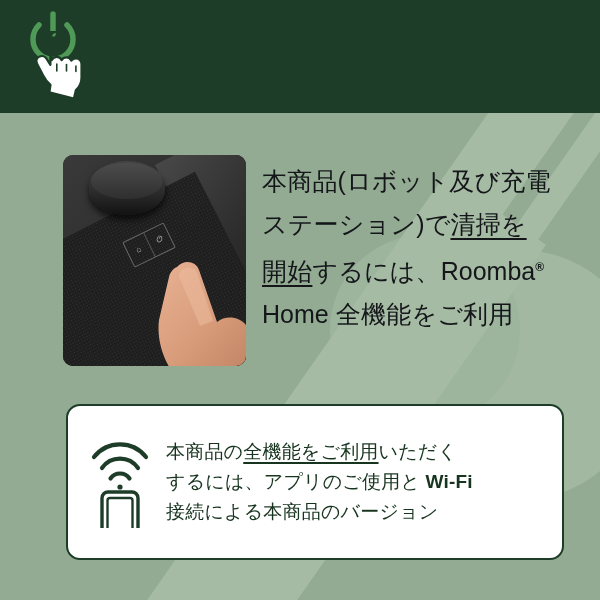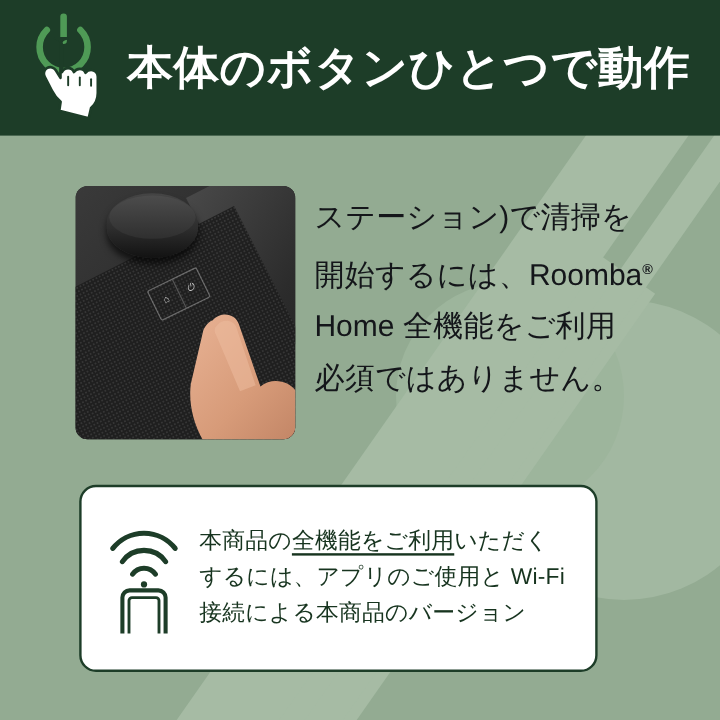--- a/index.html
+++ b/index.html
@@ -211,39 +211,40 @@
     top: 160px;
     width: 325px;
     z-index: 4;
     color: #14161a;
     font-size: 25px;
     line-height: 43px;
     font-weight: 400;
     letter-spacing: 0.2px;
   }
   .main-copy .u {
+    text-decoration: underline;
     text-underline-offset: 5px;
     text-decoration-thickness: 1.5px;
   }
   .main-copy .brand {
     font-weight: 400;
     letter-spacing: 0;
   }
   .main-copy sup {
     font-size: 12px;
     vertical-align: super;
     font-weight: 700;
   }
 
   
   .note-card {
     position: absolute;
     left: 66px;
     top: 404px;
-    width: 432px;
+    width: 498px;
     height: 156px;
     background: #ffffff;
     border: 2px solid #1d3d28;
     border-radius: 14px;
     box-sizing: border-box;
     display: flex;
     align-items: center;
     z-index: 4;
   }
   .note-icon {
@@ -260,21 +261,21 @@
     line-height: 30px;
     letter-spacing: 0.2px;
     padding-right: 14px;
   }
   .note-text .u {
     text-decoration: underline;
     text-underline-offset: 4px;
     text-decoration-thickness: 1.5px;
   }
   .note-text .wifi {
-    font-weight: 400;
+    font-weight: 700;
   }
 </style>
 </head>
 <body>
 
 <div id="page">
 
   <div class="bg-layer">
     <div class="bg-circle circle-a"></div>
     <div class="bg-circle circle-b"></div>
@@ -313,21 +314,20 @@
                    V28.6
                    c0 -3.1 2.5 -5.6 5.6 -5.6 z"></path>
         </g>
         <g stroke="#1d3d28" stroke-width="1.6" fill="none" stroke-linecap="round">
           <line x1="40.8" y1="55" x2="40.8" y2="62"></line>
           <line x1="50.5" y1="55.5" x2="50.5" y2="62"></line>
           <line x1="59.9" y1="57" x2="59.9" y2="62.5"></line>
         </g>
       </svg>
     </div>
-    <div class="header-title">本体のボタンひとつで動作</div>
   </div>
 
   <div class="photo">
     <div class="photo-body"></div>
     <div class="photo-panel"></div>
     <div class="photo-fabric"></div>
     <div class="photo-knob"></div>
     <div class="photo-btnpad">
       <span>
         <i class="photo-glyph">⌂</i>
@@ -354,30 +354,30 @@
                  c-10 -16 -14 -34 -12 -50
                  l10 -43
                  c1 -5 5 -9 8 -10 z" fill="url(#skin)"></path>
         <path d="M34 16 c5 -6 14 -4 16 2 l16 48 l-13 5 l-20 -47 c-2 -4 -1 -6 1 -8 z" fill="#edbb9e" opacity=".55"></path>
       </svg>
     </div>
   </div>
 
   <div class="main-copy">
     <div>
+      <span>本商品(ロボット及び充電</span>
+    </div>
+    <div>
       <span>ステーション)で</span><span class="u">清掃を</span>
     </div>
     <div>
       <span class="u">開始</span><span>するには、</span><span class="brand">Roomba</span><sup>®</sup>
     </div>
     <div>
       <span class="brand">Home</span><span> 全機能をご利用</span>
-    </div>
-    <div>
-      <span>必須ではありません。</span>
     </div>
   </div>
 
   <div class="note-card">
     <div class="note-icon">
       <svg viewBox="0 0 58 92" width="58" height="92" aria-hidden="true">
         <g fill="none" stroke="#1d3d28" stroke-width="4.2" stroke-linecap="round">
           <path d="M3 21 A33 33 0 0 1 55 21"></path>
           <path d="M11 32 A22 22 0 0 1 47 32"></path>
           <path d="M19.5 42.5 A11.5 11.5 0 0 1 38.5 42.5"></path>

